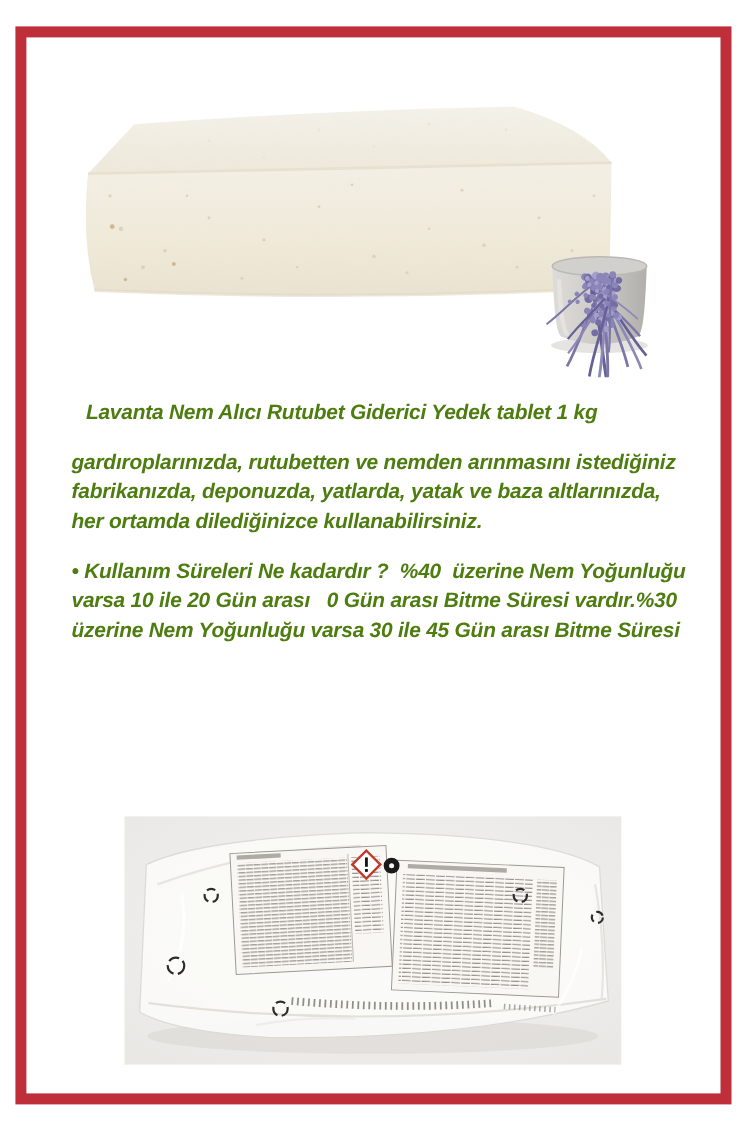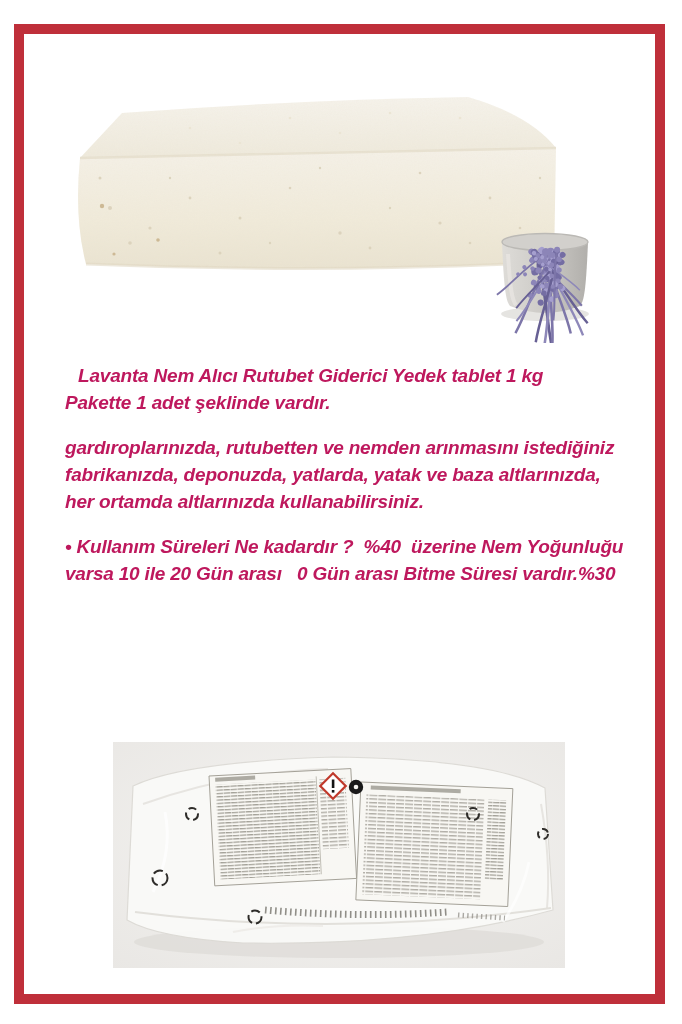--- a/index.html
+++ b/index.html
@@ -5,21 +5,21 @@
   html,body{margin:0;padding:0;}
   body{
     width:682px;height:1024px;position:relative;background:#ffffff;
     overflow:hidden;font-family:"Liberation Sans",sans-serif;
   }
   .frame{
     position:absolute;left:14px;top:24px;width:651px;height:980px;
     box-sizing:border-box;border:10px solid #bf2f3a;background:#ffffff;
   }
   .hero{position:absolute;left:40px;top:58px;width:600px;height:285px;}
-  .desc{position:absolute;left:65px;top:362px;width:580px;color:#be185d;}
+  .desc{position:absolute;left:65px;top:362px;width:580px;color:#4d7c0f;}
   .desc .line{
     font-style:italic;font-weight:bold;font-size:19px;line-height:27px;
     white-space:pre;letter-spacing:-0.2px;
   }
   .desc .group{margin:0 0 18px 0;}
   .desc .indent{text-indent:8px;}
   .package{position:absolute;left:113px;top:742px;width:452px;height:226px;}
 </style>
 </head>
 <body>
@@ -150,30 +150,30 @@
     <use href="#sprigB" transform="translate(526,195) rotate(42) scale(1.2)"></use>
     <use href="#sprigA" transform="translate(506,194) rotate(49) scale(1.05)"></use>
     <use href="#sprigC" transform="translate(491,194) rotate(-52) scale(1.0)"></use>
     <use href="#sprigA" transform="translate(516,188) rotate(2) scale(1.2)"></use>
   </g>
 </svg>
 
 <div class="desc">
   <div class="group">
     <div class="line indent"> Lavanta Nem Alıcı Rutubet Giderici Yedek tablet 1 kg</div>
-    <div class="line">Pakette 1 adet şeklinde vardır.</div>
   </div>
   <div class="group">
     <div class="line">gardıroplarınızda, rutubetten ve nemden arınmasını istediğiniz</div>
     <div class="line">fabrikanızda, deponuzda, yatlarda, yatak ve baza altlarınızda,</div>
-    <div class="line">her ortamda altlarınızda kullanabilirsiniz.</div>
+    <div class="line">her ortamda dilediğinizce kullanabilirsiniz.</div>
   </div>
   <div class="group">
     <div class="line">• Kullanım Süreleri Ne kadardır ?  %40  üzerine Nem Yoğunluğu</div>
     <div class="line">varsa 10 ile 20 Gün arası   0 Gün arası Bitme Süresi vardır.%30</div>
+    <div class="line">üzerine Nem Yoğunluğu varsa 30 ile 45 Gün arası Bitme Süresi</div>
   </div>
 </div>
 
 <svg class="package" viewBox="0 0 452 226" aria-hidden="true">
   <defs>
     <radialGradient id="photoBg" cx="0.5" cy="0.45" r="0.75">
       <stop offset="0" stop-color="#f5f4f2"></stop>
         <stop offset="1" stop-color="#e9e7e4"></stop>
     </radialGradient>
     <pattern id="tl1" width="7" height="3.3" patternUnits="userSpaceOnUse">

